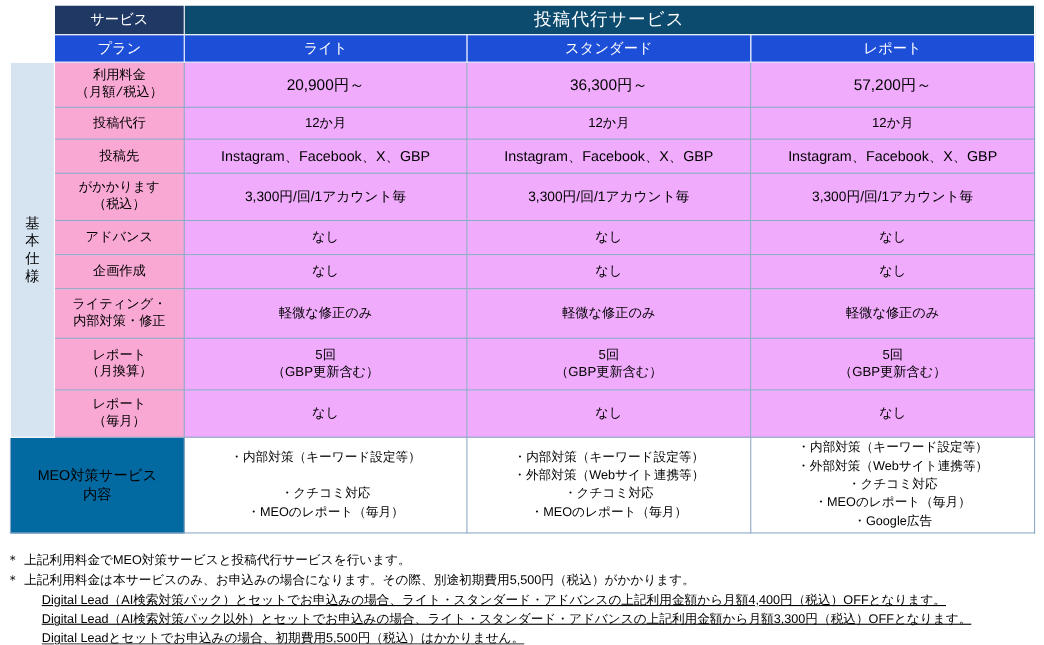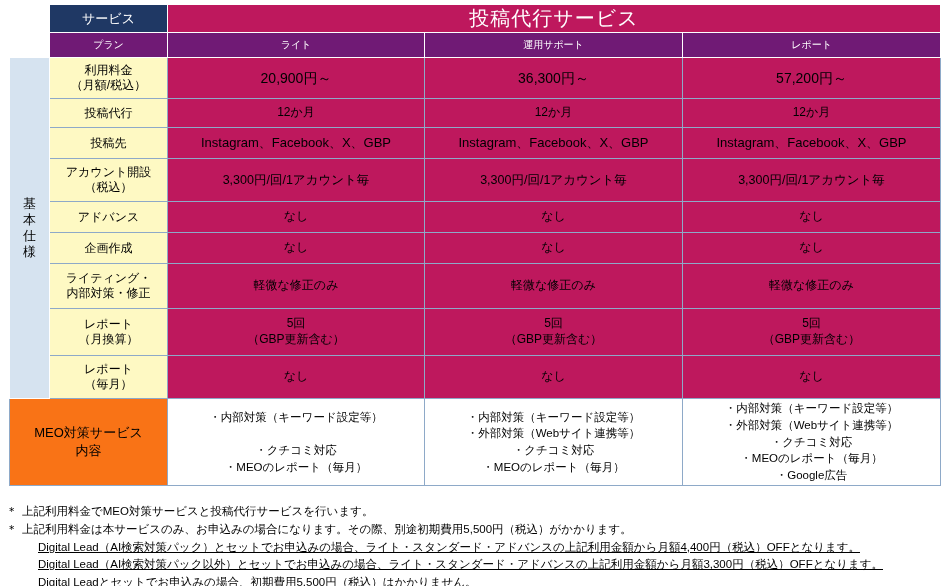--- a/index.html
+++ b/index.html
@@ -27,61 +27,62 @@
   }
   
   .hdr-dark{
     background:#1f3864;
     color:#ffffff;
     font-size:13px;
     font-weight:bold;
     height:26px;
   }
   .hdr-title{
-    background:#be185d;
+    background:#0c4a6e;
     color:#ffffff;
-    font-size:20px;
+    font-size:16px;
     font-weight:bold;
     letter-spacing:1px;
   }
   .hdr-mid{
-    background:#701a75;
+    background:#1d4ed8;
     color:#ffffff;
-    font-size:10px;
+    font-size:13px;
     font-weight:bold;
     height:24px;
   }
   
   .side-label{
     background:#d6e3f0;
     color:#000;
     font-size:13px;
     width:40px;
     line-height:1.25;
   }
   .side-label .vt{
     writing-mode:horizontal-tb;
   }
   
   .row-label{
-    background:#fef9c3;
+    background:#f9a8d4;
     border:1px solid #8ea9c8 !important;
     font-size:12px;
     line-height:1.25;
     width:118px;
+    font-family:Liberation Mono, monospace;
   }
   .cell{
-    background:#be185d;
+    background:#f0abfc;
     border:1px solid #8ea9c8 !important;
     font-size:12px;
     line-height:1.3;
   }
   .cell.big{font-size:14px;}
   .meo-label{
-    background:#f97316;
+    background:#0369a1;
     border:1px solid #8ea9c8 !important;
     font-size:13px;
     line-height:1.35;
   }
   .meo-cell{
     background:#ffffff;
     border:1px solid #8ea9c8 !important;
     font-size:11.5px;
     text-align:left;
     padding:6px 4px 6px 10px;
@@ -121,21 +122,21 @@
       <tr>
         <td class="sep" style="background:#ffffff;border:none !important;"></td>
         <td class="hdr-dark">サービス</td>
         <td class="hdr-dark hdr-title" colspan="3">投稿代行サービス</td>
       </tr>
 
       <tr>
         <td class="sep" style="background:#ffffff;border:none !important;"></td>
         <td class="hdr-mid">プラン</td>
         <td class="hdr-mid">ライト</td>
-        <td class="hdr-mid">運用サポート</td>
+        <td class="hdr-mid">スタンダード</td>
         <td class="hdr-mid">レポート</td>
       </tr>
 
       <tr>
         <td class="side-label" rowspan="9">
           <div class="vt">基</div>
           <div class="vt">本</div>
           <div class="vt">仕</div>
           <div class="vt">様</div>
         </td>
@@ -157,21 +158,21 @@
 
       <tr>
         <td class="row-label" style="height:30px">投稿先</td>
         <td class="cell" style="font-size:13px">Instagram、Facebook、X、GBP</td>
         <td class="cell" style="font-size:13px">Instagram、Facebook、X、GBP</td>
         <td class="cell" style="font-size:13px">Instagram、Facebook、X、GBP</td>
       </tr>
 
       <tr>
         <td class="row-label" style="height:42px">
-          <div>アカウント開設</div>
+          <div>がかかります</div>
           <div>（税込）</div>
         </td>
         <td class="cell" style="font-size:12.5px">3,300円/回/1アカウント毎</td>
         <td class="cell" style="font-size:12.5px">3,300円/回/1アカウント毎</td>
         <td class="cell" style="font-size:12.5px">3,300円/回/1アカウント毎</td>
       </tr>
 
       <tr>
         <td class="row-label" style="height:30px">アドバンス</td>
         <td class="cell">なし</td>

